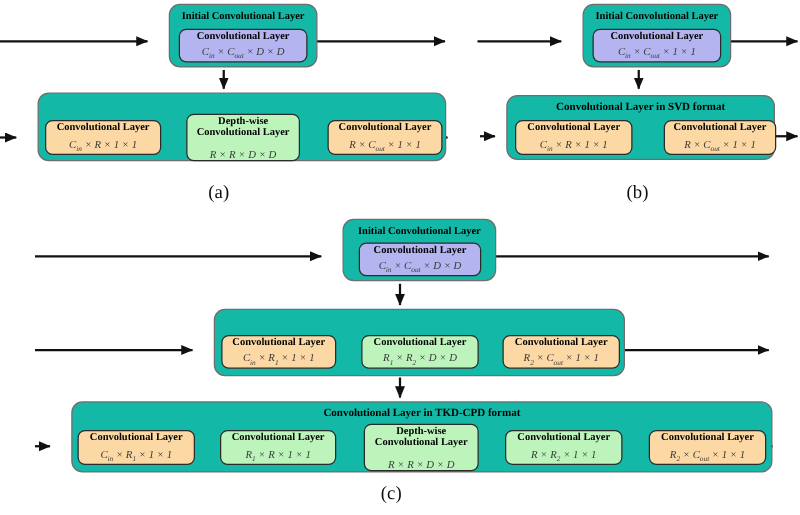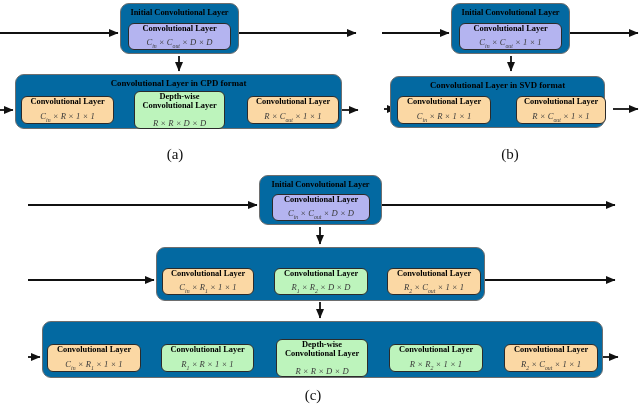--- a/index.html
+++ b/index.html
@@ -2,22 +2,22 @@
 <html><head>
 <meta charset="utf-8">
 <style>
   html,body{margin:0;padding:0;background:#fff;}
   .page{
     position:relative;width:640px;height:412px;background:#fff;
     font-family:"Liberation Serif", serif;overflow:hidden;
   }
   svg.arrows{position:absolute;left:0;top:0;width:640px;height:412px;z-index:1;}
   .outer-box{
-    position:absolute;background:#0369a1;border:1.2px solid #6e6e6e;border-radius:9px;
-    z-index:2;box-sizing:border-box;
+    position:absolute;background:#14b8a6;border:1.2px solid #6e6e6e;border-radius:9px;
+    z-index:2;box-sizing:border-box;margin-left:15px;
   }
   .outer-title{
     width:100%;text-align:center;font-weight:bold;color:#000;
     font-size:8.8px;padding-top:4px;white-space:nowrap;line-height:1.1;
   }
   .layer{
     position:absolute;border:1.1px solid #2b2b2b;border-radius:6px;
     box-sizing:border-box;display:flex;flex-direction:column;
     align-items:center;justify-content:space-between;padding:0 2px;z-index:3;
   }
@@ -85,21 +85,20 @@
 
   <div>
     <div class="outer-box" style="left:120px;top:3px;width:119px;height:51px;">
       <div class="outer-title" style="font-size:8.4px;">Initial Convolutional Layer</div>
       <div class="layer fill-purple" style="left:7px;top:19px;width:103px;height:27px;">
         <div class="layer-name">Convolutional Layer</div>
         <div class="layer-formula">C<sub>in</sub> × C<sub>out</sub> × D × D</div>
       </div>
     </div>
     <div class="outer-box" style="left:15px;top:74px;width:327px;height:55px;">
-      <div class="outer-title">Convolutional Layer in CPD format</div>
       <div class="layer fill-orange" style="left:5px;top:21px;width:93px;height:28px;">
         <div class="layer-name">Convolutional Layer</div>
         <div class="layer-formula">C<sub>in</sub> × R × 1 × 1</div>
       </div>
       <div class="layer fill-green" style="left:118px;top:16px;width:91px;height:38px;">
         <div class="layer-name">Depth-wise Convolutional Layer</div>
         <div class="layer-formula">R × R × D × D</div>
       </div>
       <div class="layer fill-orange" style="left:231px;top:21px;width:92px;height:28px;">
         <div class="layer-name">Convolutional Layer</div>
@@ -149,20 +148,21 @@
         <div class="layer-name">Convolutional Layer</div>
         <div class="layer-formula">R<sub>1</sub> × R<sub>2</sub> × D × D</div>
       </div>
       <div class="layer fill-orange" style="left:230px;top:20px;width:94px;height:27px;">
         <div class="layer-name">Convolutional Layer</div>
         <div class="layer-formula">R<sub>2</sub> × C<sub>out</sub> × 1 × 1</div>
       </div>
     </div>
 
     <div class="outer-box" style="left:42px;top:321px;width:561px;height:57px;">
+      <div class="outer-title">Convolutional Layer in TKD-CPD format</div>
       <div class="layer fill-orange" style="left:4px;top:22px;width:94px;height:28px;">
         <div class="layer-name">Convolutional Layer</div>
         <div class="layer-formula">C<sub>in</sub> × R<sub>1</sub> × 1 × 1</div>
       </div>
       <div class="layer fill-green" style="left:118px;top:22px;width:93px;height:28px;">
         <div class="layer-name">Convolutional Layer</div>
         <div class="layer-formula">R<sub>1</sub> × R × 1 × 1</div>
       </div>
       <div class="layer fill-green" style="left:233px;top:17px;width:92px;height:38px;">
         <div class="layer-name">Depth-wise Convolutional Layer</div>

